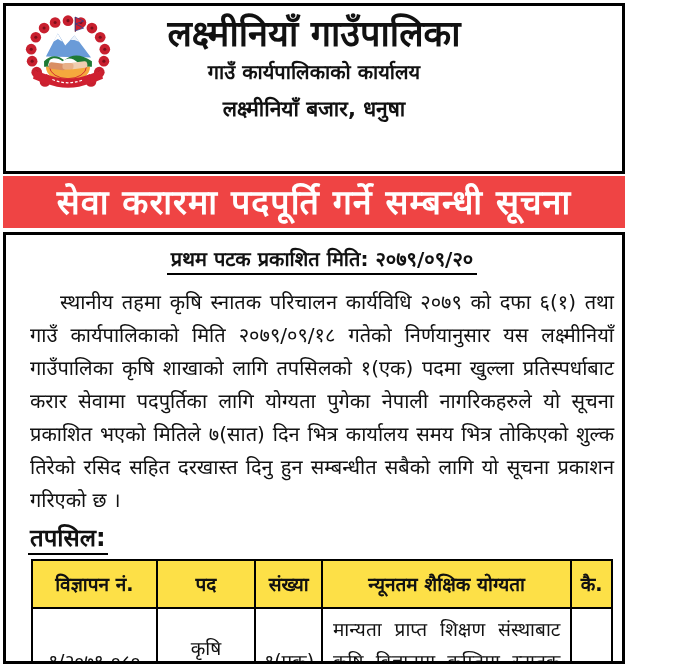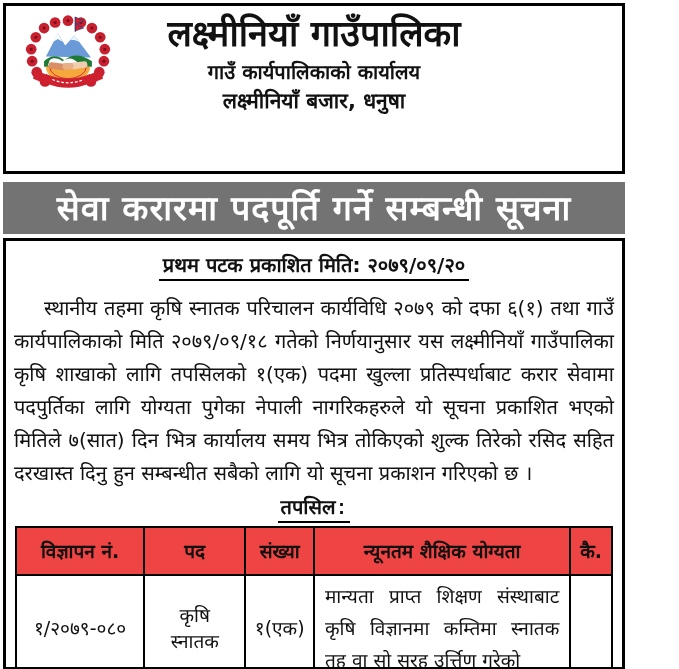--- a/index.html
+++ b/index.html
@@ -12,53 +12,53 @@
 
   
   .header-box{
     position:relative;box-sizing:border-box;
     border:3px solid #000;height:171px;
     text-align:center;padding-top:7px;
   }
   .logo{position:absolute;left:16px;top:8px;width:92px;height:98px;}
   .title{font-size:36px;font-weight:bold;line-height:1.15;}
   .office{font-size:20px;font-weight:bold;margin-top:4px;}
-  .bazar{font-size:21px;font-weight:bold;margin-top:1px;}
+  .bazar{font-size:21px;font-weight:bold;margin-top:9px;}
   .province{font-size:20px;font-weight:bold;margin-top:7px;}
 
   
   .banner{
-    margin-top:8px;background:#737373;color:#fff;
+    margin-top:2px;background:#ef4444;color:#fff;
     text-align:center;font-size:34px;font-weight:bold;
     line-height:52px;height:52px;letter-spacing:1px;
   }
 
   
   .body-box{
     box-sizing:border-box;border:3px solid #000;margin-top:4px;
-    height:432px;padding:10px 6px 0 6px;overflow:hidden;
+    height:432px;padding:10px 6px 0 22px;overflow:hidden;
   }
   .pub-date{
     text-align:center;font-size:20px;font-weight:bold;margin-bottom:6px;
   }
   .pub-date span{border-bottom:2px solid #000;padding:0 4px 2px 4px;}
   .notice-paragraph{
     margin:14px 2px 0 2px;font-size:20px;line-height:33px;
     text-align:justify;text-indent:30px;
   }
-  .tapasil{text-align:center;font-size:20px;font-weight:bold;margin:3px 0 6px 0;font-family:Liberation Mono, monospace;}
+  .tapasil{font-size:24px;font-weight:bold;margin:3px 0 6px 0;}
   .tapasil span{border-bottom:2px solid #000;padding:0 2px 1px 2px;}
 
   
   table.schedule{
     width:calc(100% - 6px);margin:0 auto;border-collapse:collapse;
     border:2px solid #000;table-layout:fixed;
   }
   table.schedule th{
-    background:#ef4444;border:2px solid #000;
+    background:#fde047;border:2px solid #000;
     font-size:19px;font-weight:bold;padding:10px 3px;text-align:center;
   }
   table.schedule td{
     border:2px solid #000;font-size:19px;padding:6px 8px;
     text-align:center;vertical-align:middle;height:98px;box-sizing:border-box;
   }
   table.schedule td.qual{
     text-align:justify;line-height:32px;padding:4px 10px;
   }
   .col-adv{width:21.5%;} .col-post{width:17%;} .col-qty{width:11.5%;}

